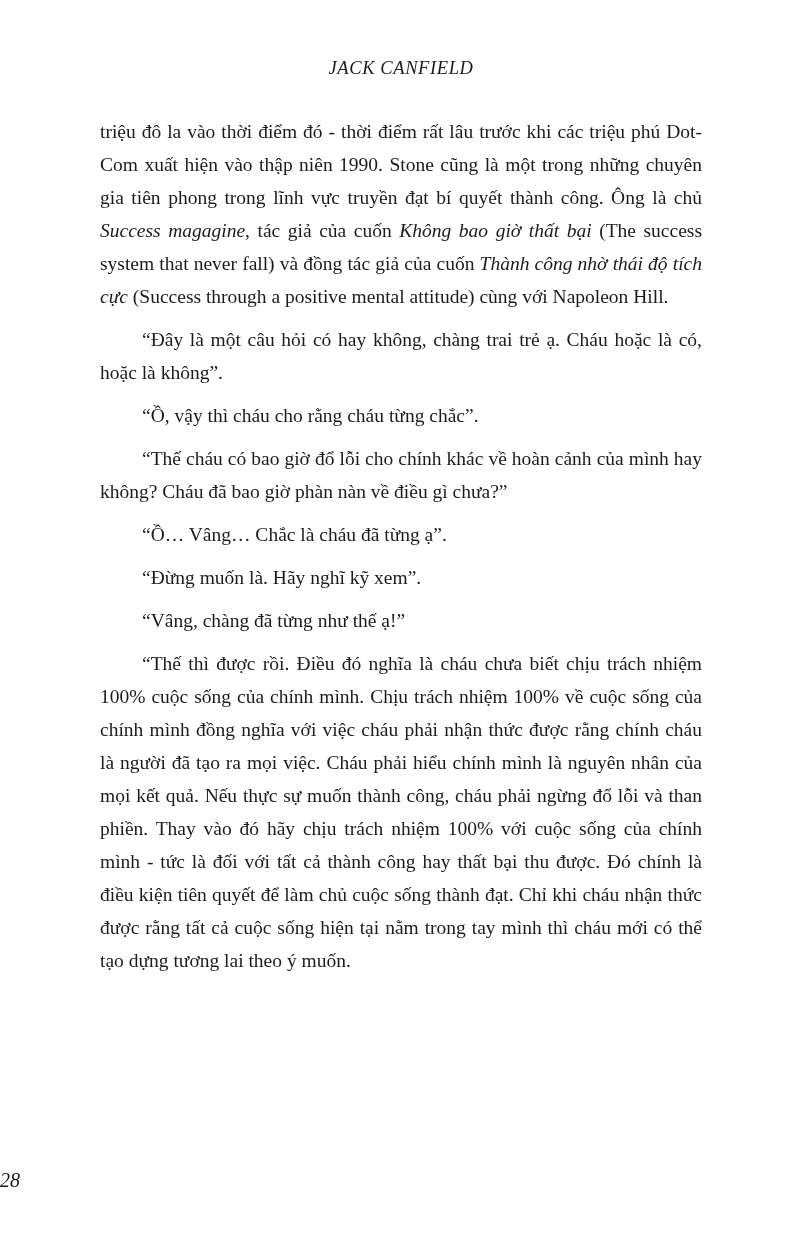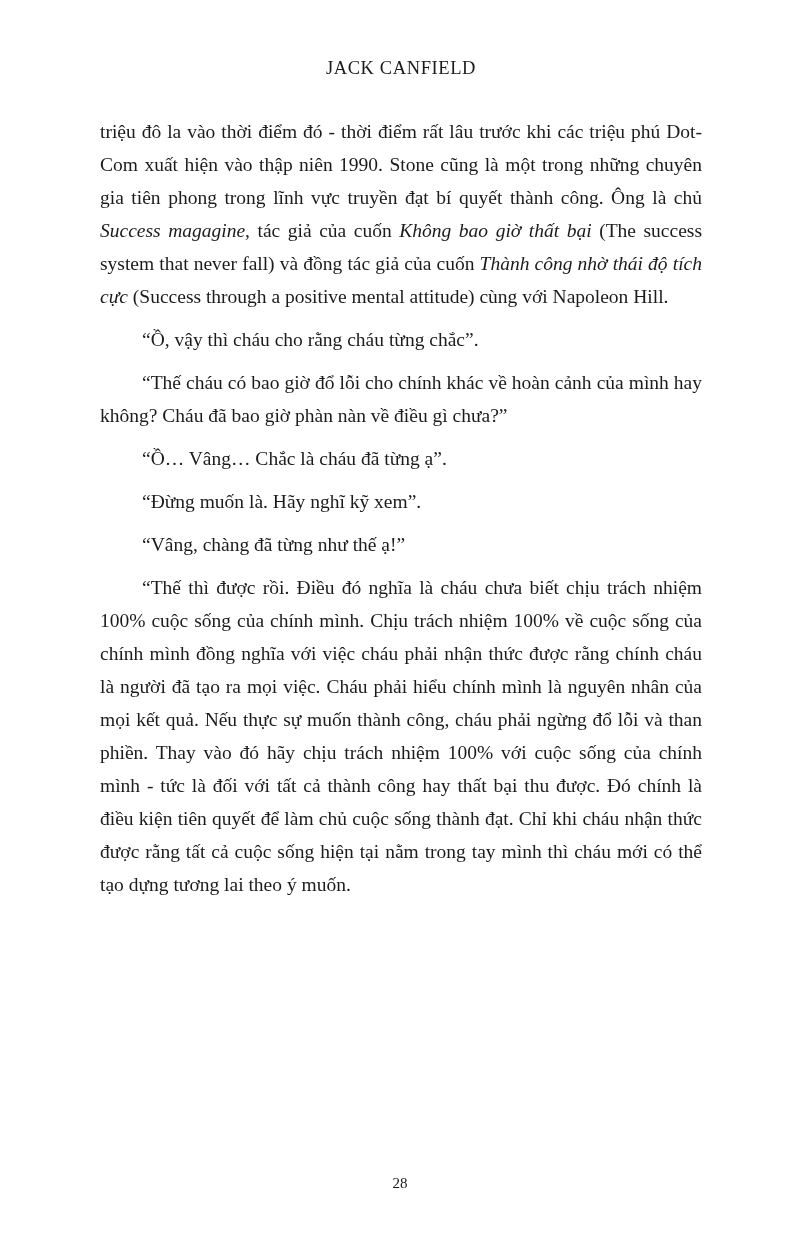--- a/index.html
+++ b/index.html
@@ -10,50 +10,52 @@
     margin: 0 auto;
     background: #ffffff;
     color: #1b1b1b;
     font-family: "Liberation Serif", "DejaVu Serif", serif;
     box-sizing: border-box;
     padding: 58px 98px 0 100px;
     overflow: hidden;
   }
   .running-header {
     text-align: center;
+    font-style: italic;
     font-size: 18.5px;
     letter-spacing: 0.6px;
     margin-bottom: 36px;
   }
   .body-text p {
     margin: 0 0 10px 0;
     font-size: 19.5px;
     line-height: 33px;
     text-align: justify;
     text-justify: inter-word;
   }
   .body-text p.indent { text-indent: 42px; }
   .it { font-style: italic; }
   .page-number {
     position: absolute;
     bottom: 42px;
     left: 0;
     width: 100%;
-    text-align: center;
-    font-size: 15px;
+    font-style: italic;
+    font-size: 20px;
   }
 </style>
 </head>
 <body>
 
 <div class="page">
   <div class="running-header">JACK CANFIELD</div>
 
   <div class="body-text">
       <p class=""><span>triệu đô la vào thời điểm đó - thời điểm rất lâu trước khi các triệu phú Dot-Com xuất hiện vào thập niên 1990. Stone cũng là một trong những chuyên gia tiên phong trong lĩnh vực truyền đạt bí quyết thành công. Ông là chủ </span><span class="it">Success magagine</span><span>, tác giả của cuốn </span><span class="it">Không bao giờ thất bại</span><span> (The success system that never fall) và đồng tác giả của cuốn </span><span class="it">Thành công nhờ thái độ tích cực</span><span> (Success through a positive mental attitude) cùng với Napoleon Hill.</span></p>
+      <p class="indent"><span>“Đây là một câu hỏi có hay không, chàng trai trẻ ạ. Cháu hoặc là có, hoặc là không”.</span></p>
       <p class="indent"><span>“Ồ, vậy thì cháu cho rằng cháu từng chắc”.</span></p>
       <p class="indent"><span>“Thế cháu có bao giờ đổ lỗi cho chính khác về hoàn cảnh của mình hay không? Cháu đã bao giờ phàn nàn về điều gì chưa?”</span></p>
       <p class="indent"><span>“Ồ… Vâng… Chắc là cháu đã từng ạ”.</span></p>
       <p class="indent"><span>“Đừng muốn là. Hãy nghĩ kỹ xem”.</span></p>
       <p class="indent"><span>“Vâng, chàng đã từng như thế ạ!”</span></p>
       <p class="indent"><span>“Thế thì được rồi. Điều đó nghĩa là cháu chưa biết chịu trách nhiệm 100% cuộc sống của chính mình. Chịu trách nhiệm 100% về cuộc sống của chính mình đồng nghĩa với việc cháu phải nhận thức được rằng chính cháu là người đã tạo ra mọi việc. Cháu phải hiểu chính mình là nguyên nhân của mọi kết quả. Nếu thực sự muốn thành công, cháu phải ngừng đổ lỗi và than phiền. Thay vào đó hãy chịu trách nhiệm 100% với cuộc sống của chính mình - tức là đối với tất cả thành công hay thất bại thu được. Đó chính là điều kiện tiên quyết để làm chủ cuộc sống thành đạt. Chỉ khi cháu nhận thức được rằng tất cả cuộc sống hiện tại nằm trong tay mình thì cháu mới có thể tạo dựng tương lai theo ý muốn.</span></p>
     </div>
 
   <div class="page-number">28</div>
 </div>

